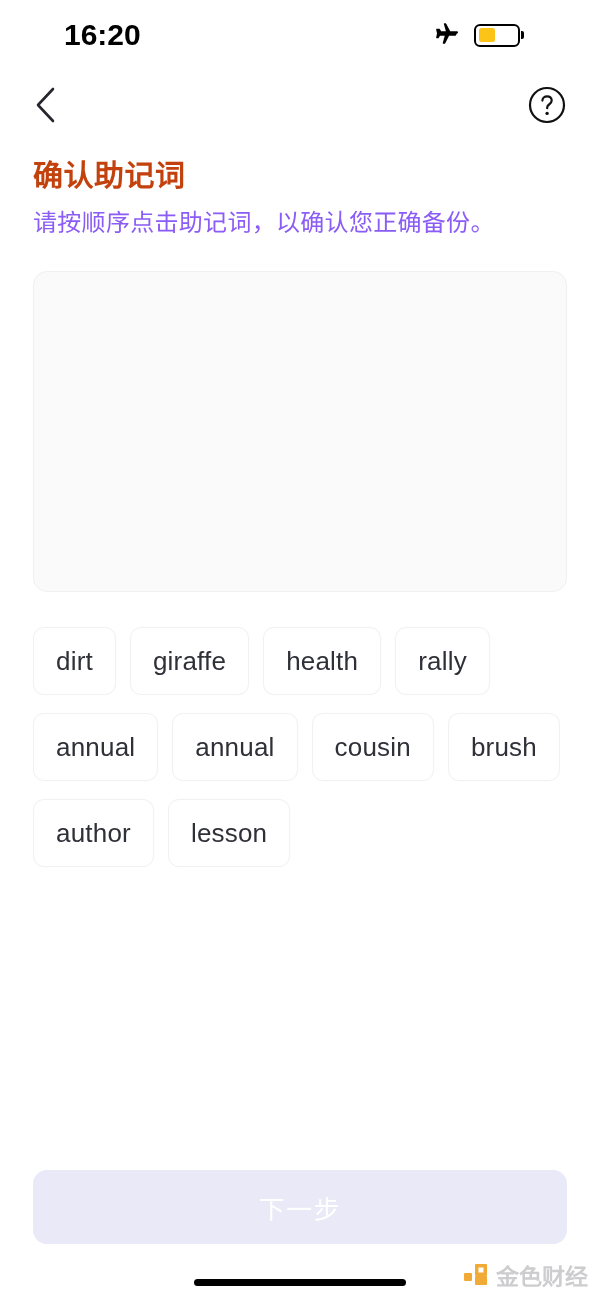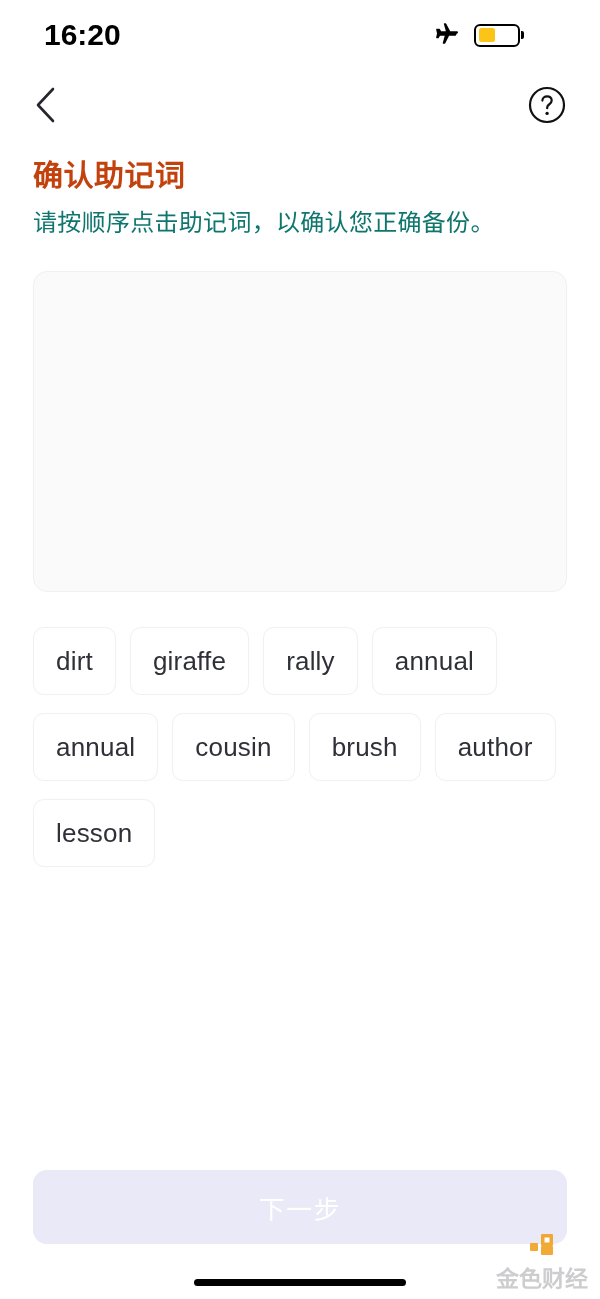--- a/index.html
+++ b/index.html
@@ -23,21 +23,21 @@
 
   
   .status-bar {
     position: absolute;
     top: 0; left: 0;
     width: 556px;
     height: 70px;
     display: flex;
     align-items: center;
     justify-content: space-between;
-    padding: 0 36px 0 44px;
+    padding: 0 36px 0 64px;
   }
   .status-time {
     font-size: 30px;
     font-weight: bold;
     color: #000000;
     letter-spacing: 0px;
     line-height: 1;
   }
   .status-right {
     display: flex;
@@ -109,21 +109,21 @@
   .page-title {
     font-size: 30px;
     font-weight: bold;
     color: #c2410c;
     line-height: 1.25;
     letter-spacing: 0.5px;
   }
   .page-subtitle {
     margin-top: 12px;
     font-size: 24px;
-    color: #0f766e;
+    color: #8b5cf6;
     line-height: 1.3;
     letter-spacing: 0.3px;
     white-space: nowrap;
   }
 
   
   .answer-panel {
     position: absolute;
     top: 271px; left: 33px;
     width: 534px;
@@ -197,21 +197,20 @@
 
   
   .watermark {
     position: absolute;
     right: 12px;
     bottom: 8px;
     display: flex;
     align-items: center;
     gap: 7px;
     opacity: 0.92;
-    flex-direction: column;
   }
   .watermark-logo { display: block; }
   .watermark-text {
     font-size: 23px;
     font-weight: bold;
     color: #c9c9cb;
     letter-spacing: 0px;
     line-height: 1;
   }
 </style>
@@ -256,20 +255,21 @@
   <div class="heading-block">
     <div class="page-title">确认助记词</div>
     <div class="page-subtitle">请按顺序点击助记词，以确认您正确备份。</div>
   </div>
 
   <div class="answer-panel" id="answer-panel"></div>
 
   <div class="word-pool" id="word-pool">
       <div class="word-chip">dirt</div>
       <div class="word-chip">giraffe</div>
+      <div class="word-chip">health</div>
       <div class="word-chip">rally</div>
       <div class="word-chip">annual</div>
       <div class="word-chip">annual</div>
       <div class="word-chip">cousin</div>
       <div class="word-chip">brush</div>
       <div class="word-chip">author</div>
       <div class="word-chip">lesson</div>
     </div>
 
   <button class="next-btn" disabled="">下一步</button>

